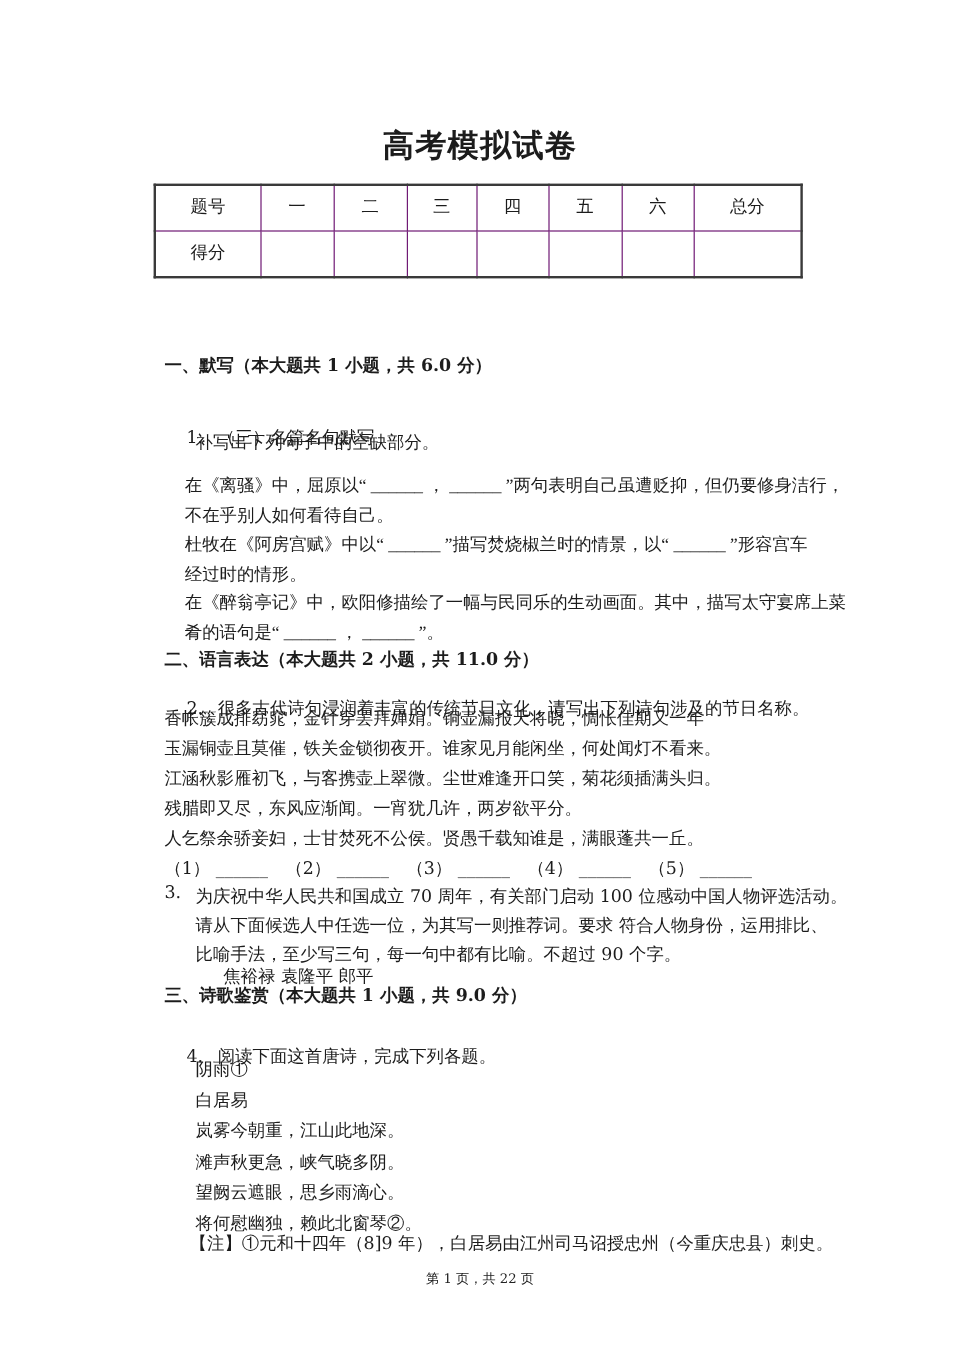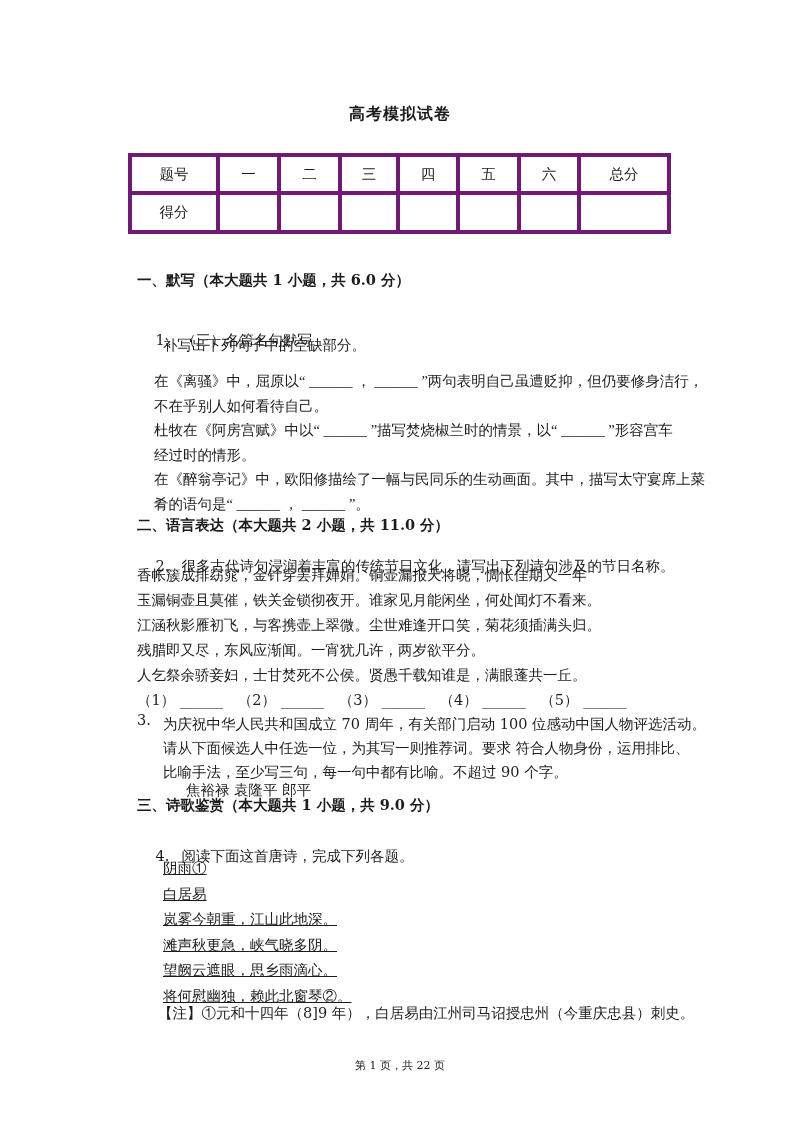--- a/index.html
+++ b/index.html
@@ -2,49 +2,49 @@
 <html><head>
 <meta charset="utf-8">
 <style>
   * { margin:0; padding:0; box-sizing:border-box; }
   html, body { background:#ffffff; }
   .page {
     position:relative; width:800px; height:1131px; background:#ffffff;
     font-family:"DejaVu Serif","Liberation Serif",serif;
     color:#1c1c1c; font-size:14.5px; overflow:hidden;
   }
-  .abs { position:absolute; }
+  .abs { position:absolute;margin-top:24px; }
   .line { white-space:pre; line-height:1.2; }
   .doc-title {
     position:absolute; top:104px; left:0; width:800px;
-    text-align:center; font-size:16px; font-weight:bold; letter-spacing:1px;
+    text-align:center; font-size:26px; font-weight:bold; letter-spacing:1px;
   }
   .score-table {
     position:absolute; left:128px; top:153px;
     border-collapse:collapse; table-layout:fixed;
     border:2px solid #3a3a3a; font-size:14.5px;
   }
   .score-table td {
-    border:4px solid #701a75; text-align:center; vertical-align:top;
+    border:1px solid #701a75; text-align:center; vertical-align:top;
     padding-top:8px; overflow:hidden;
   }
   .score-table tr.r1 { height:38px; }
   .score-table tr.r2 { height:39px; }
   .heading { left:137px; font-weight:bold; white-space:pre; }
   .qrow { left:137px; white-space:pre; }
   .qnum { display:inline-block; min-width:26px; }
   .group .line { line-height:24.6px; }
   #q1-para { left:154px; top:369px;font-family:Liberation Serif, serif; }
   #q1-para .line { line-height:24.6px; }
   #q2-lines { left:137px; top:563px; }
   #q2-lines .line { line-height:25.1px; }
   #q3-lines { left:163px; top:712px; }
   #q3-lines .line { line-height:24.2px; }
   #poem { left:163px; top:856px; }
-  #poem .line { line-height:25.5px;text-decoration:underline; }
+  #poem .line { line-height:25.5px; }
   .footer {
     position:absolute; top:1058px; left:0; width:800px;
     text-align:center; font-size:11px; color:#222;
   }
 </style>
 </head>
 <body>
 
 <div class="page">
 

